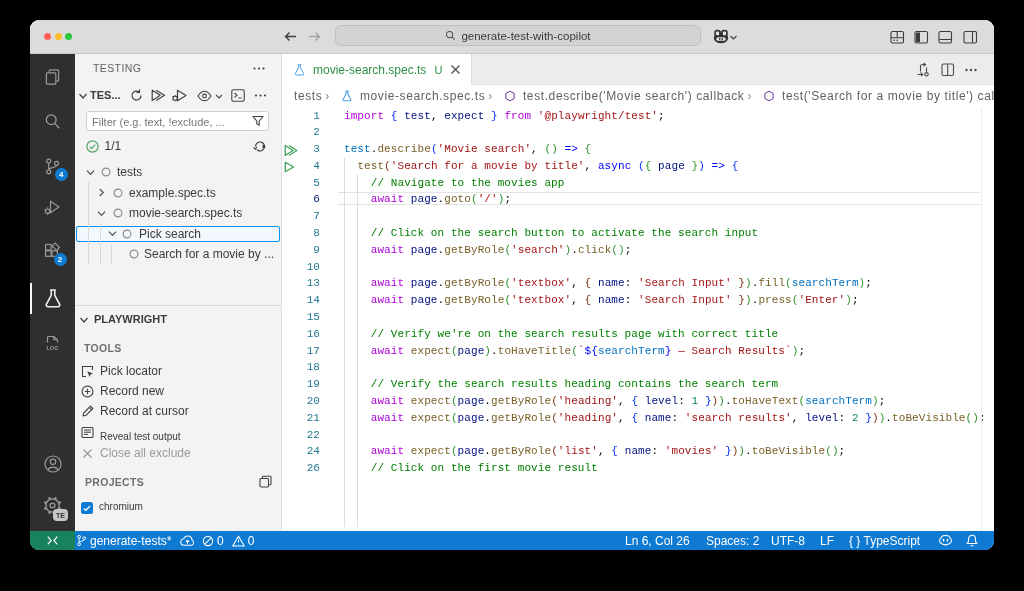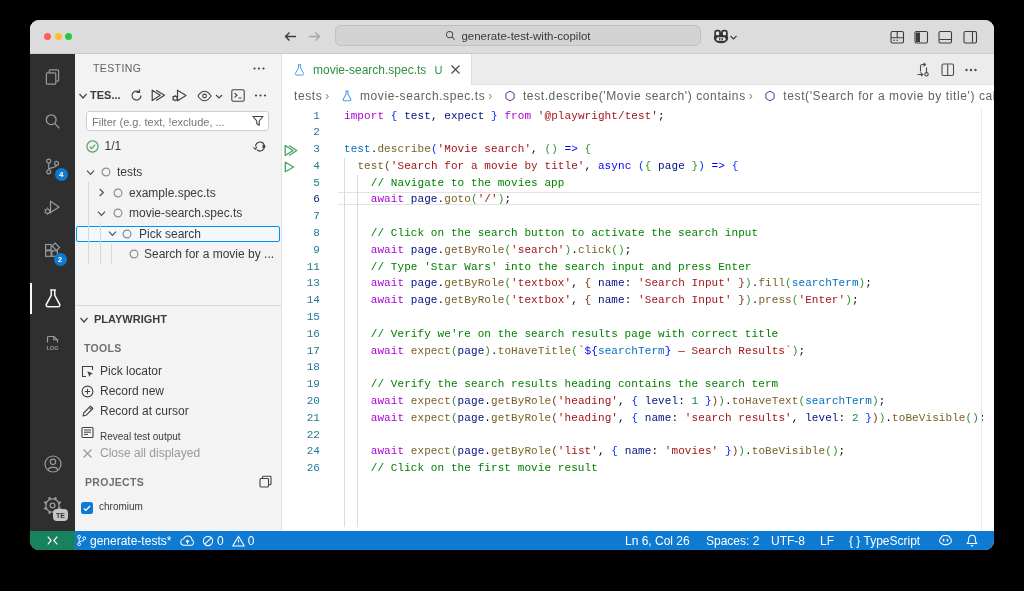--- a/index.html
+++ b/index.html
@@ -266,21 +266,21 @@
       </svg>
 <div class="titem" style="left:25px;top:349.5px;font-size:12px">Record at cursor</div>
 <svg class="tree-ic" style="left:6px;top:371.5px" width="13" height="13" viewBox="0 0 13 13">
         <rect x="1" y="1.5" width="11" height="10" rx="1" fill="none" stroke="#424242" stroke-width="1.1"></rect>
         <path d="M3 4h7M3 6.2h7M3 8.4h4" stroke="#424242" stroke-width="1"></path>
       </svg>
 <div class="titem" style="left:25px;top:377px;font-size:10px">Reveal test output</div>
 <svg class="tree-ic" style="left:7px;top:393.5px" width="11" height="11" viewBox="0 0 11 11">
         <path d="M1.5 1.5l8 8M9.5 1.5l-8 8" stroke="#9a9a9a" stroke-width="1.2"></path>
       </svg>
-<div class="titem" style="left:25px;top:392px;font-size:12px;color:#9a9a9a">Close all displayed</div>
+<div class="titem" style="left:25px;top:392px;font-size:12px;color:#9a9a9a">Close all exclude</div>
 <div class="titem" style="left:10px;top:421.5px;font-size:10.5px;font-weight:bold;color:#6f6f6f;letter-spacing:.3px">PROJECTS</div>
 <svg class="tree-ic" style="left:184px;top:421px" width="13" height="13" viewBox="0 0 13 13">
         <rect x="1" y="3.5" width="8.5" height="8.5" rx="1" fill="none" stroke="#424242" stroke-width="1.1"></rect>
         <path d="M3.5 3.3V2c0-.5.3-.8.8-.8h6.9c.5 0 .8.3.8.8v6.9c0 .5-.3.8-.8.8h-1.3" fill="none" stroke="#424242" stroke-width="1.1"></path>
       </svg>
 <div style="position:absolute;left:6px;top:448px;width:12px;height:12px;background:#0e7ad2;border-radius:2.5px"></div>
 <svg class="tree-ic" style="left:8px;top:450.5px" width="8" height="7" viewBox="0 0 8 7">
         <path d="M0.8 3.4l2 2L7 1" fill="none" stroke="#fff" stroke-width="1.3"></path>
       </svg>
 <div class="titem" style="left:24px;top:447px;font-size:10px">chromium</div>
@@ -321,21 +321,21 @@
       <span style="margin-left:11px">tests</span>
         <span class="sep" style="margin:0 3px;color:#8a8a8a">›</span>
       <svg width="12" height="12" viewBox="0 0 16 16" style="margin:0 7px 0 8px">
           <path d="M6 1.5h4M6.8 1.8v3.6L2.9 12.3c-.4.8.2 1.9 1.1 1.9h8c.9 0 1.5-1.1 1.1-1.9L9.2 5.4V1.8" fill="none" stroke="#4a9bea" stroke-width="1.4"></path>
         </svg>
       <span>movie-search.spec.ts</span>
         <span class="sep" style="margin:0 3px;color:#8a8a8a">›</span>
       <svg width="12" height="12" viewBox="0 0 16 16" style="margin:0 7px 0 8px">
           <path d="M8 1.5l5.5 3.2v6.6L8 14.5l-5.5-3.2V4.7z" fill="none" stroke="#652d90" stroke-width="1.3"></path>
         </svg>
-      <span>test.describe('Movie search') contains</span>
+      <span>test.describe('Movie search') callback</span>
         <span class="sep" style="margin:0 3px;color:#8a8a8a">›</span>
       <svg width="12" height="12" viewBox="0 0 16 16" style="margin:0 7px 0 8px">
           <path d="M8 1.5l5.5 3.2v6.6L8 14.5l-5.5-3.2V4.7z" fill="none" stroke="#652d90" stroke-width="1.3"></path>
         </svg>
       <span>test('Search for a movie by title') callback</span>
     </div>
     <div class="codewrap">
       <div class="curline" style="top:84px"></div>
       <div class="guide" style="left:60.5px;top:50.4px;height:369px"></div>
       <div class="guide" style="left:74.2px;top:67.2px;height:352px"></div>
@@ -347,21 +347,21 @@
         </svg>
 <div class="cl"><span class="ln">1</span><span class="ct"><span style="color:#af00db">import&nbsp;</span><span style="color:#0431fa">{</span><span style="color:#001080">&nbsp;test</span><span style="color:#000000">,</span><span style="color:#001080">&nbsp;expect&nbsp;</span><span style="color:#0431fa">}</span><span style="color:#af00db">&nbsp;from&nbsp;</span><span style="color:#a31515">'@playwright/test'</span><span style="color:#000000">;</span></span></div>
 <div class="cl"><span class="ln">2</span><span class="ct"></span></div>
 <div class="cl"><span class="ln">3</span><span class="ct"><span style="color:#0070c1">test</span><span style="color:#000000">.</span><span style="color:#795e26">describe</span><span style="color:#0431fa">(</span><span style="color:#a31515">'Movie&nbsp;search'</span><span style="color:#000000">,&nbsp;</span><span style="color:#319331">(</span><span style="color:#319331">)</span>&nbsp;<span style="color:#0000ff">=&gt;</span>&nbsp;<span style="color:#319331">{</span></span></div>
 <div class="cl"><span class="ln">4</span><span class="ct">&nbsp;&nbsp;<span style="color:#795e26">test</span><span style="color:#7b3814">(</span><span style="color:#a31515">'Search&nbsp;for&nbsp;a&nbsp;movie&nbsp;by&nbsp;title'</span><span style="color:#000000">,&nbsp;</span><span style="color:#0000ff">async</span>&nbsp;<span style="color:#0431fa">(</span><span style="color:#319331">{</span><span style="color:#001080">&nbsp;page&nbsp;</span><span style="color:#319331">}</span><span style="color:#0431fa">)</span>&nbsp;<span style="color:#0000ff">=&gt;</span>&nbsp;<span style="color:#0431fa">{</span></span></div>
 <div class="cl"><span class="ln">5</span><span class="ct">&nbsp;&nbsp;&nbsp;&nbsp;<span style="color:#008000">//&nbsp;Navigate&nbsp;to&nbsp;the&nbsp;movies&nbsp;app</span></span></div>
 <div class="cl"><span class="ln" style="color:#0b216f">6</span><span class="ct">&nbsp;&nbsp;&nbsp;&nbsp;<span style="color:#af00db">await</span>&nbsp;<span style="color:#001080">page</span><span style="color:#000000">.</span><span style="color:#795e26">goto</span><span style="color:#319331">(</span><span style="color:#a31515">'/'</span><span style="color:#319331">)</span><span style="color:#000000">;</span></span></div>
 <div class="cl"><span class="ln">7</span><span class="ct"></span></div>
 <div class="cl"><span class="ln">8</span><span class="ct">&nbsp;&nbsp;&nbsp;&nbsp;<span style="color:#008000">//&nbsp;Click&nbsp;on&nbsp;the&nbsp;search&nbsp;button&nbsp;to&nbsp;activate&nbsp;the&nbsp;search&nbsp;input</span></span></div>
 <div class="cl"><span class="ln">9</span><span class="ct">&nbsp;&nbsp;&nbsp;&nbsp;<span style="color:#af00db">await</span>&nbsp;<span style="color:#001080">page</span><span style="color:#000000">.</span><span style="color:#795e26">getByRole</span><span style="color:#319331">(</span><span style="color:#a31515">'search'</span><span style="color:#319331">)</span><span style="color:#000000">.</span><span style="color:#795e26">click</span><span style="color:#319331">(</span><span style="color:#319331">)</span><span style="color:#000000">;</span></span></div>
-<div class="cl"><span class="ln">11</span><span class="ct">&nbsp;&nbsp;&nbsp;&nbsp;<span style="color:#008000">//&nbsp;Type&nbsp;'Star&nbsp;Wars'&nbsp;into&nbsp;the&nbsp;search&nbsp;input&nbsp;and&nbsp;press&nbsp;Enter</span></span></div>
+<div class="cl"><span class="ln">10</span><span class="ct"></span></div>
 <div class="cl"><span class="ln">13</span><span class="ct">&nbsp;&nbsp;&nbsp;&nbsp;<span style="color:#af00db">await</span>&nbsp;<span style="color:#001080">page</span><span style="color:#000000">.</span><span style="color:#795e26">getByRole</span><span style="color:#319331">(</span><span style="color:#a31515">'textbox'</span><span style="color:#000000">,&nbsp;</span><span style="color:#7b3814">{</span>&nbsp;<span style="color:#001080">name</span><span style="color:#000000">:&nbsp;</span><span style="color:#a31515">'Search&nbsp;Input'</span>&nbsp;<span style="color:#7b3814">}</span><span style="color:#319331">)</span><span style="color:#000000">.</span><span style="color:#795e26">fill</span><span style="color:#319331">(</span><span style="color:#0070c1">searchTerm</span><span style="color:#319331">)</span><span style="color:#000000">;</span></span></div>
 <div class="cl"><span class="ln">14</span><span class="ct">&nbsp;&nbsp;&nbsp;&nbsp;<span style="color:#af00db">await</span>&nbsp;<span style="color:#001080">page</span><span style="color:#000000">.</span><span style="color:#795e26">getByRole</span><span style="color:#319331">(</span><span style="color:#a31515">'textbox'</span><span style="color:#000000">,&nbsp;</span><span style="color:#7b3814">{</span>&nbsp;<span style="color:#001080">name</span><span style="color:#000000">:&nbsp;</span><span style="color:#a31515">'Search&nbsp;Input'</span>&nbsp;<span style="color:#7b3814">}</span><span style="color:#319331">)</span><span style="color:#000000">.</span><span style="color:#795e26">press</span><span style="color:#319331">(</span><span style="color:#a31515">'Enter'</span><span style="color:#319331">)</span><span style="color:#000000">;</span></span></div>
 <div class="cl"><span class="ln">15</span><span class="ct"></span></div>
 <div class="cl"><span class="ln">16</span><span class="ct">&nbsp;&nbsp;&nbsp;&nbsp;<span style="color:#008000">//&nbsp;Verify&nbsp;we're&nbsp;on&nbsp;the&nbsp;search&nbsp;results&nbsp;page&nbsp;with&nbsp;correct&nbsp;title</span></span></div>
 <div class="cl"><span class="ln">17</span><span class="ct">&nbsp;&nbsp;&nbsp;&nbsp;<span style="color:#af00db">await</span>&nbsp;<span style="color:#795e26">expect</span><span style="color:#319331">(</span><span style="color:#001080">page</span><span style="color:#319331">)</span><span style="color:#000000">.</span><span style="color:#795e26">toHaveTitle</span><span style="color:#319331">(</span><span style="color:#a31515">`</span><span style="color:#0000ff">${</span><span style="color:#0070c1">searchTerm</span><span style="color:#0000ff">}</span><span style="color:#a31515">&nbsp;—&nbsp;Search&nbsp;Results</span><span style="color:#a31515">`</span><span style="color:#319331">)</span><span style="color:#000000">;</span></span></div>
 <div class="cl"><span class="ln">18</span><span class="ct"></span></div>
 <div class="cl"><span class="ln">19</span><span class="ct">&nbsp;&nbsp;&nbsp;&nbsp;<span style="color:#008000">//&nbsp;Verify&nbsp;the&nbsp;search&nbsp;results&nbsp;heading&nbsp;contains&nbsp;the&nbsp;search&nbsp;term</span></span></div>
 <div class="cl"><span class="ln">20</span><span class="ct">&nbsp;&nbsp;&nbsp;&nbsp;<span style="color:#af00db">await</span>&nbsp;<span style="color:#795e26">expect</span><span style="color:#319331">(</span><span style="color:#001080">page</span><span style="color:#000000">.</span><span style="color:#795e26">getByRole</span><span style="color:#7b3814">(</span><span style="color:#a31515">'heading'</span><span style="color:#000000">,&nbsp;</span><span style="color:#0431fa">{</span>&nbsp;<span style="color:#001080">level</span><span style="color:#000000">:&nbsp;</span><span style="color:#098658">1</span>&nbsp;<span style="color:#0431fa">}</span><span style="color:#7b3814">)</span><span style="color:#319331">)</span><span style="color:#000000">.</span><span style="color:#795e26">toHaveText</span><span style="color:#319331">(</span><span style="color:#0070c1">searchTerm</span><span style="color:#319331">)</span><span style="color:#000000">;</span></span></div>
 <div class="cl"><span class="ln">21</span><span class="ct">&nbsp;&nbsp;&nbsp;&nbsp;<span style="color:#af00db">await</span>&nbsp;<span style="color:#795e26">expect</span><span style="color:#319331">(</span><span style="color:#001080">page</span><span style="color:#000000">.</span><span style="color:#795e26">getByRole</span><span style="color:#7b3814">(</span><span style="color:#a31515">'heading'</span><span style="color:#000000">,&nbsp;</span><span style="color:#0431fa">{</span>&nbsp;<span style="color:#001080">name</span><span style="color:#000000">:&nbsp;</span><span style="color:#a31515">'search&nbsp;results'</span><span style="color:#000000">,&nbsp;</span><span style="color:#001080">level</span><span style="color:#000000">:&nbsp;</span><span style="color:#098658">2</span>&nbsp;<span style="color:#0431fa">}</span><span style="color:#7b3814">)</span><span style="color:#319331">)</span><span style="color:#000000">.</span><span style="color:#795e26">toBeVisible</span><span style="color:#319331">(</span><span style="color:#319331">)</span><span style="color:#000000">;</span></span></div>
 <div class="cl"><span class="ln">22</span><span class="ct"></span></div>

